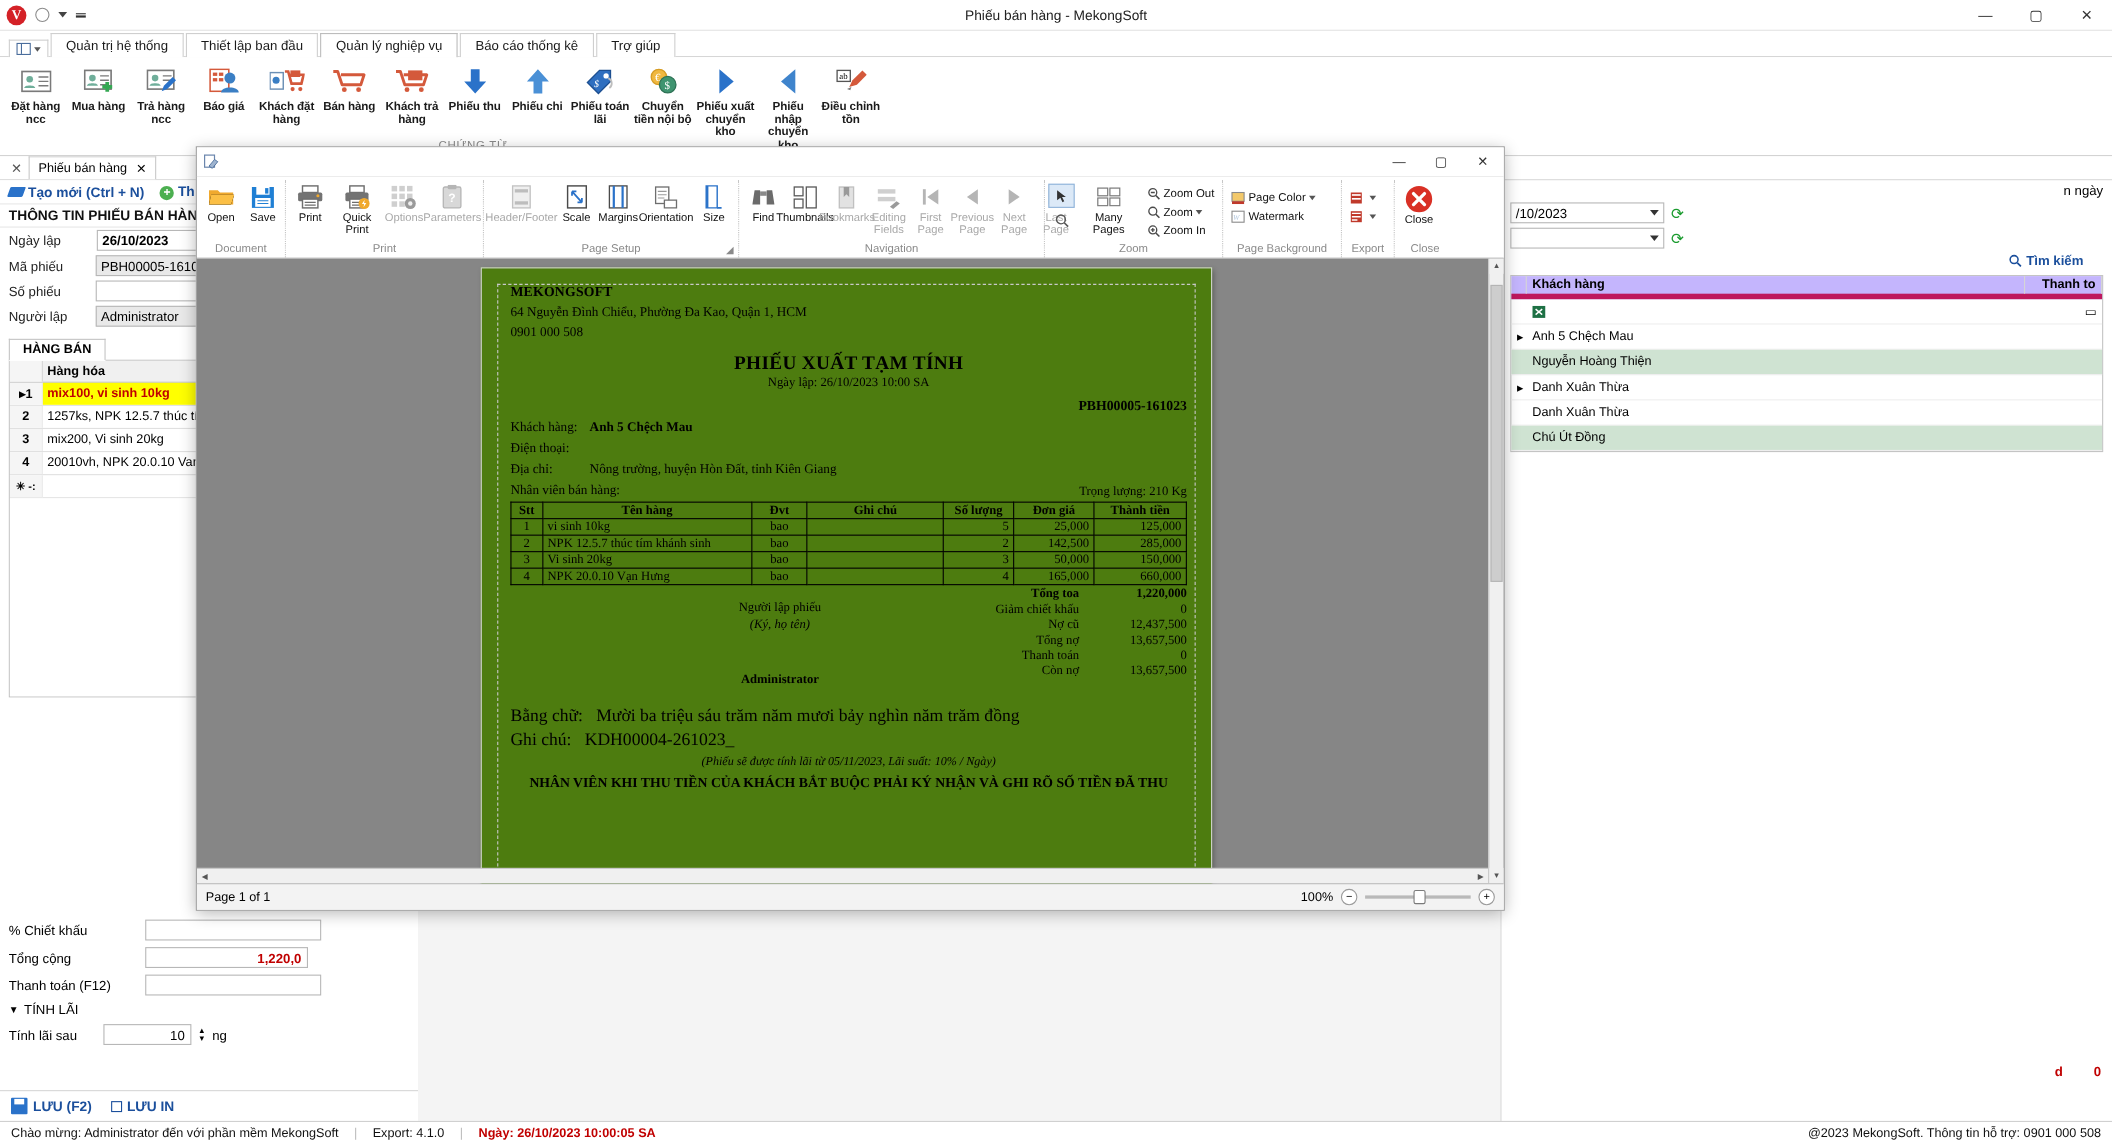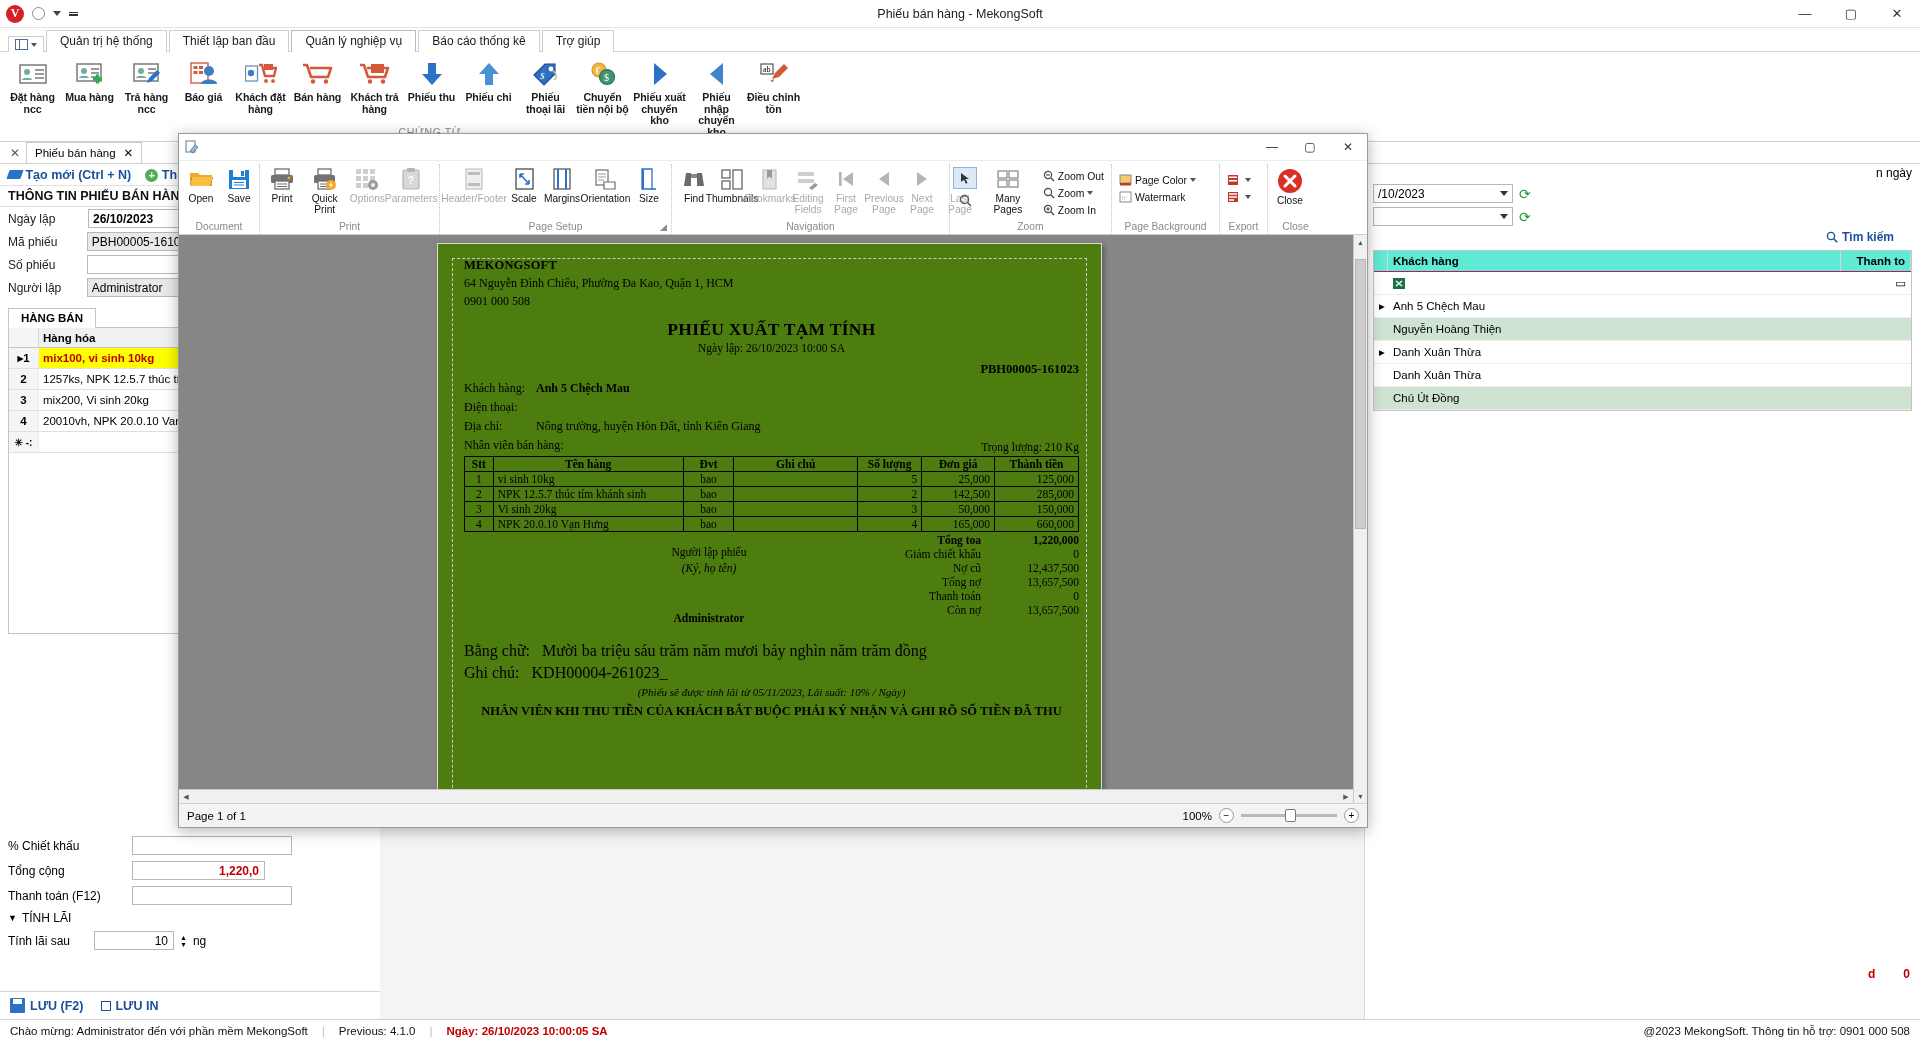--- a/index.html
+++ b/index.html
@@ -143,21 +143,21 @@
     background:#fff; border-left:1px solid #d8d8d8; overflow:hidden;
   }
   .rp-row { display:flex; align-items:center; gap:6px; padding:2px 8px; font-size:12px; }
   .rp-box { height:19px; border:1px solid #b7b7b7; display:flex; align-items:center; padding:0 4px; background:#fff; }
   .refresh { color:#1a9b2e; font-size:14px; }
   .searchbtn {
     display:inline-flex; align-items:center; gap:4px; font-size:12px;
     font-weight:bold; color:#1b4f9c;
   }
   .rp-grid { margin:4px 8px 0; border:1px solid #c4c4c4; }
-  .rp-gh { display:flex; background:#5eead4; border-bottom:1px solid #be185d; height:21px; }
+  .rp-gh { display:flex; background:#c4b5fd; border-bottom:5px solid #be185d; height:21px; }
   .rp-gh div { font-size:11.5px; font-weight:bold; display:flex; align-items:center; padding:0 5px; border-right:1px solid #d5d5d5; }
   .rp-gr { display:flex; height:23px; border-bottom:1px solid #eee; align-items:center; }
   .rp-gr div { font-size:11.5px; padding:0 5px; display:flex; align-items:center; }
   .rp-gr.sel { background:#cfe3d2; }
   .rp-c1 { width:14px; }
   .rp-c2 { flex:1; }
   .rp-c3 { width:70px; justify-content:flex-end; }
 
   
   .statusbar {
@@ -420,21 +420,21 @@
 
     <div class="rbtn">
       <div class="ico">
         <svg width="30" height="26" viewBox="0 0 30 26">
           <path d="M3 14L14 3h10v10L13 24z" fill="#2f6fc0" stroke="#1d4f91" stroke-width="1.2"></path>
           <circle cx="20" cy="8" r="2.4" fill="#fff"></circle>
           <text x="9" y="18" font-size="9" fill="#fff" font-family="serif" font-style="italic">$</text>
           <path d="M22 10c4 2 4 7 1 9" stroke="#bdbdbd" stroke-width="1.6" fill="none"></path>
         </svg>
       </div>
-      <div class="lbl">Phiếu thoại lãi</div>
+      <div class="lbl">Phiếu toán lãi</div>
     </div>
 
     <div class="rbtn">
       <div class="ico">
         <svg width="30" height="26" viewBox="0 0 30 26">
           <circle cx="11" cy="9" r="7" fill="#f0b840" stroke="#d69c24" stroke-width="1.2"></circle>
           <text x="7.5" y="13" font-size="10" fill="#fff" font-family="serif">€</text>
           <circle cx="19" cy="16" r="7.5" fill="#3f9470" stroke="#2e7255" stroke-width="1.2"></circle>
           <text x="16" y="20" font-size="10" fill="#fff" font-family="serif">$</text>
         </svg>
@@ -557,21 +557,21 @@
 
       <div style="position:absolute;left:0;right:0;bottom:88px;">
         <div class="totrow">
           <div class="totlabel">% Chiết khấu</div>
           <div class="totbox" style="width:160px">
             <span></span>
           </div>
         </div>
         <div class="totrow">
           <div class="totlabel">Tổng cộng</div>
-          <div class="totbox red" style="width:133px">1,220,0</div>
+          <div class="totbox red" style="width:148px">1,220,0</div>
         </div>
         <div class="totrow">
           <div class="totlabel">Thanh toán (F12)</div>
           <div class="totbox" style="width:160px">
             <span></span>
           </div>
         </div>
         <div style="display:flex;align-items:center;gap:5px;padding:3px 8px;font-size:12px;">
           <span style="font-size:9px">▼</span>
           <span>TÍNH LÃI</span>
@@ -676,21 +676,21 @@
         <span>d</span>
         <span>0</span>
       </div>
     </div>
 
   </div>
 
   <div class="statusbar">
     <span>Chào mừng: Administrator đến với phần mềm MekongSoft</span>
     <span class="sep">|</span>
-    <span>Previous: 4.1.0</span>
+    <span>Export: 4.1.0</span>
     <span class="sep">|</span>
     <span class="st-red">Ngày: 26/10/2023 10:00:05 SA</span>
     <span class="st-right">@2023 MekongSoft. Thông tin hỗ trợ: 0901 000 508</span>
   </div>
 </div>
 
 <div id="dialog">
 
   <div class="dlg-title">
     <div class="dlg-qat">

